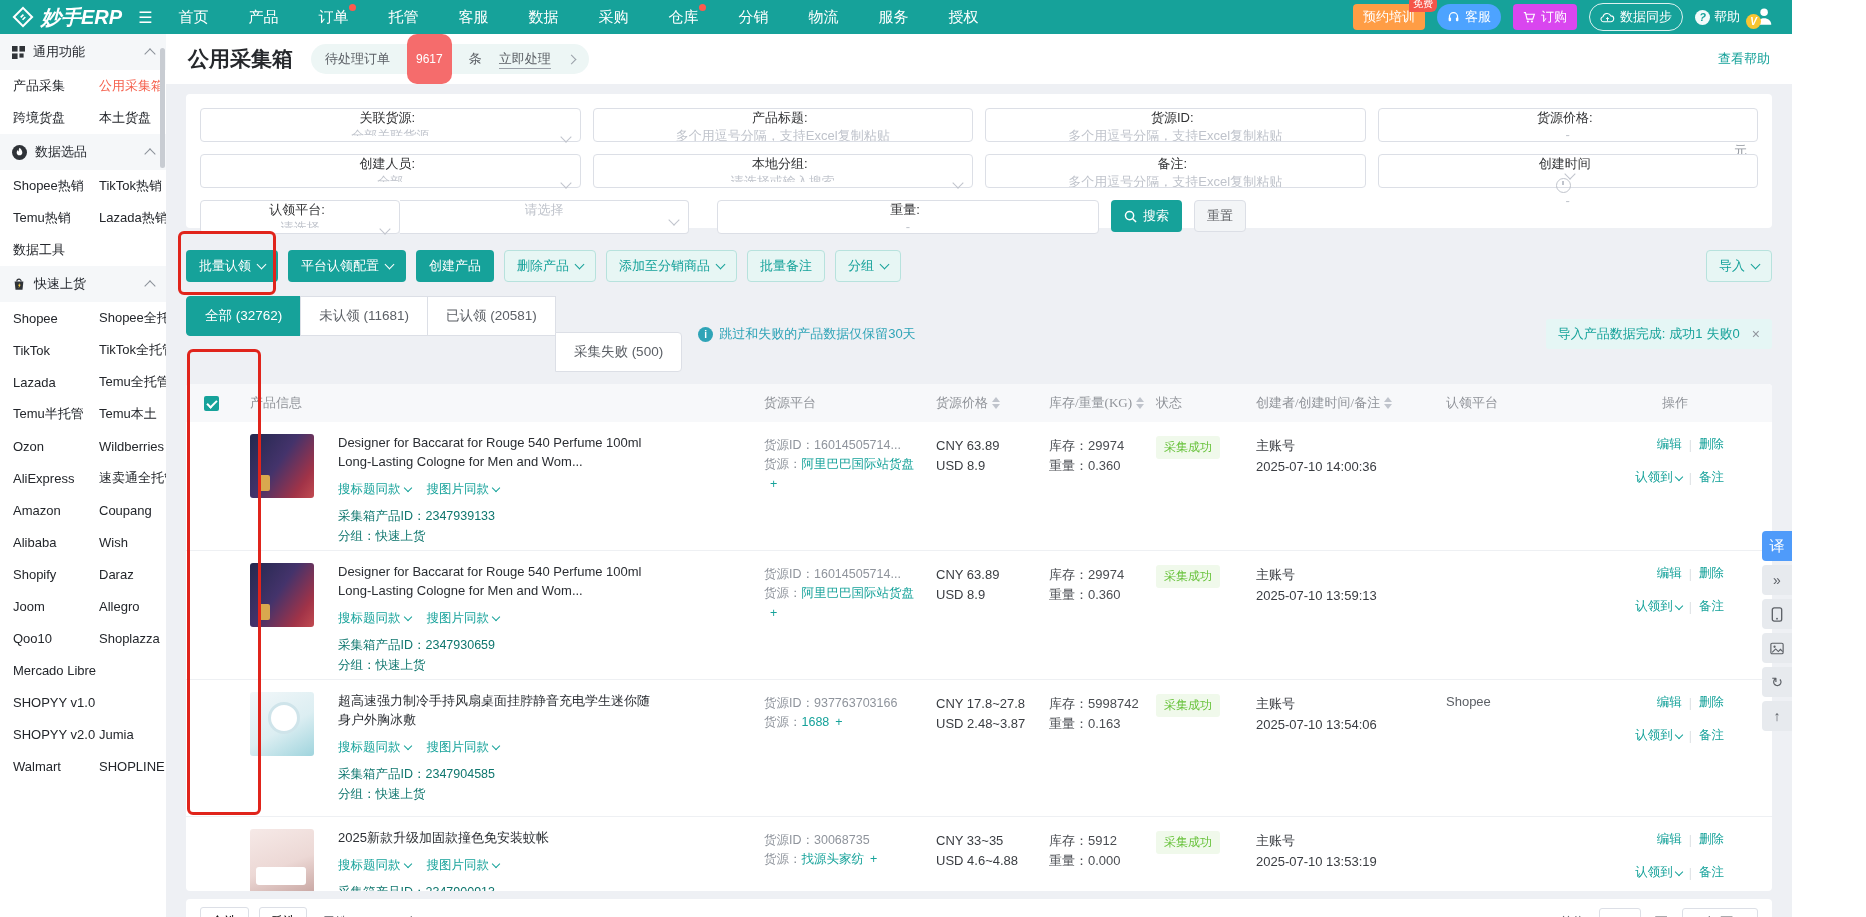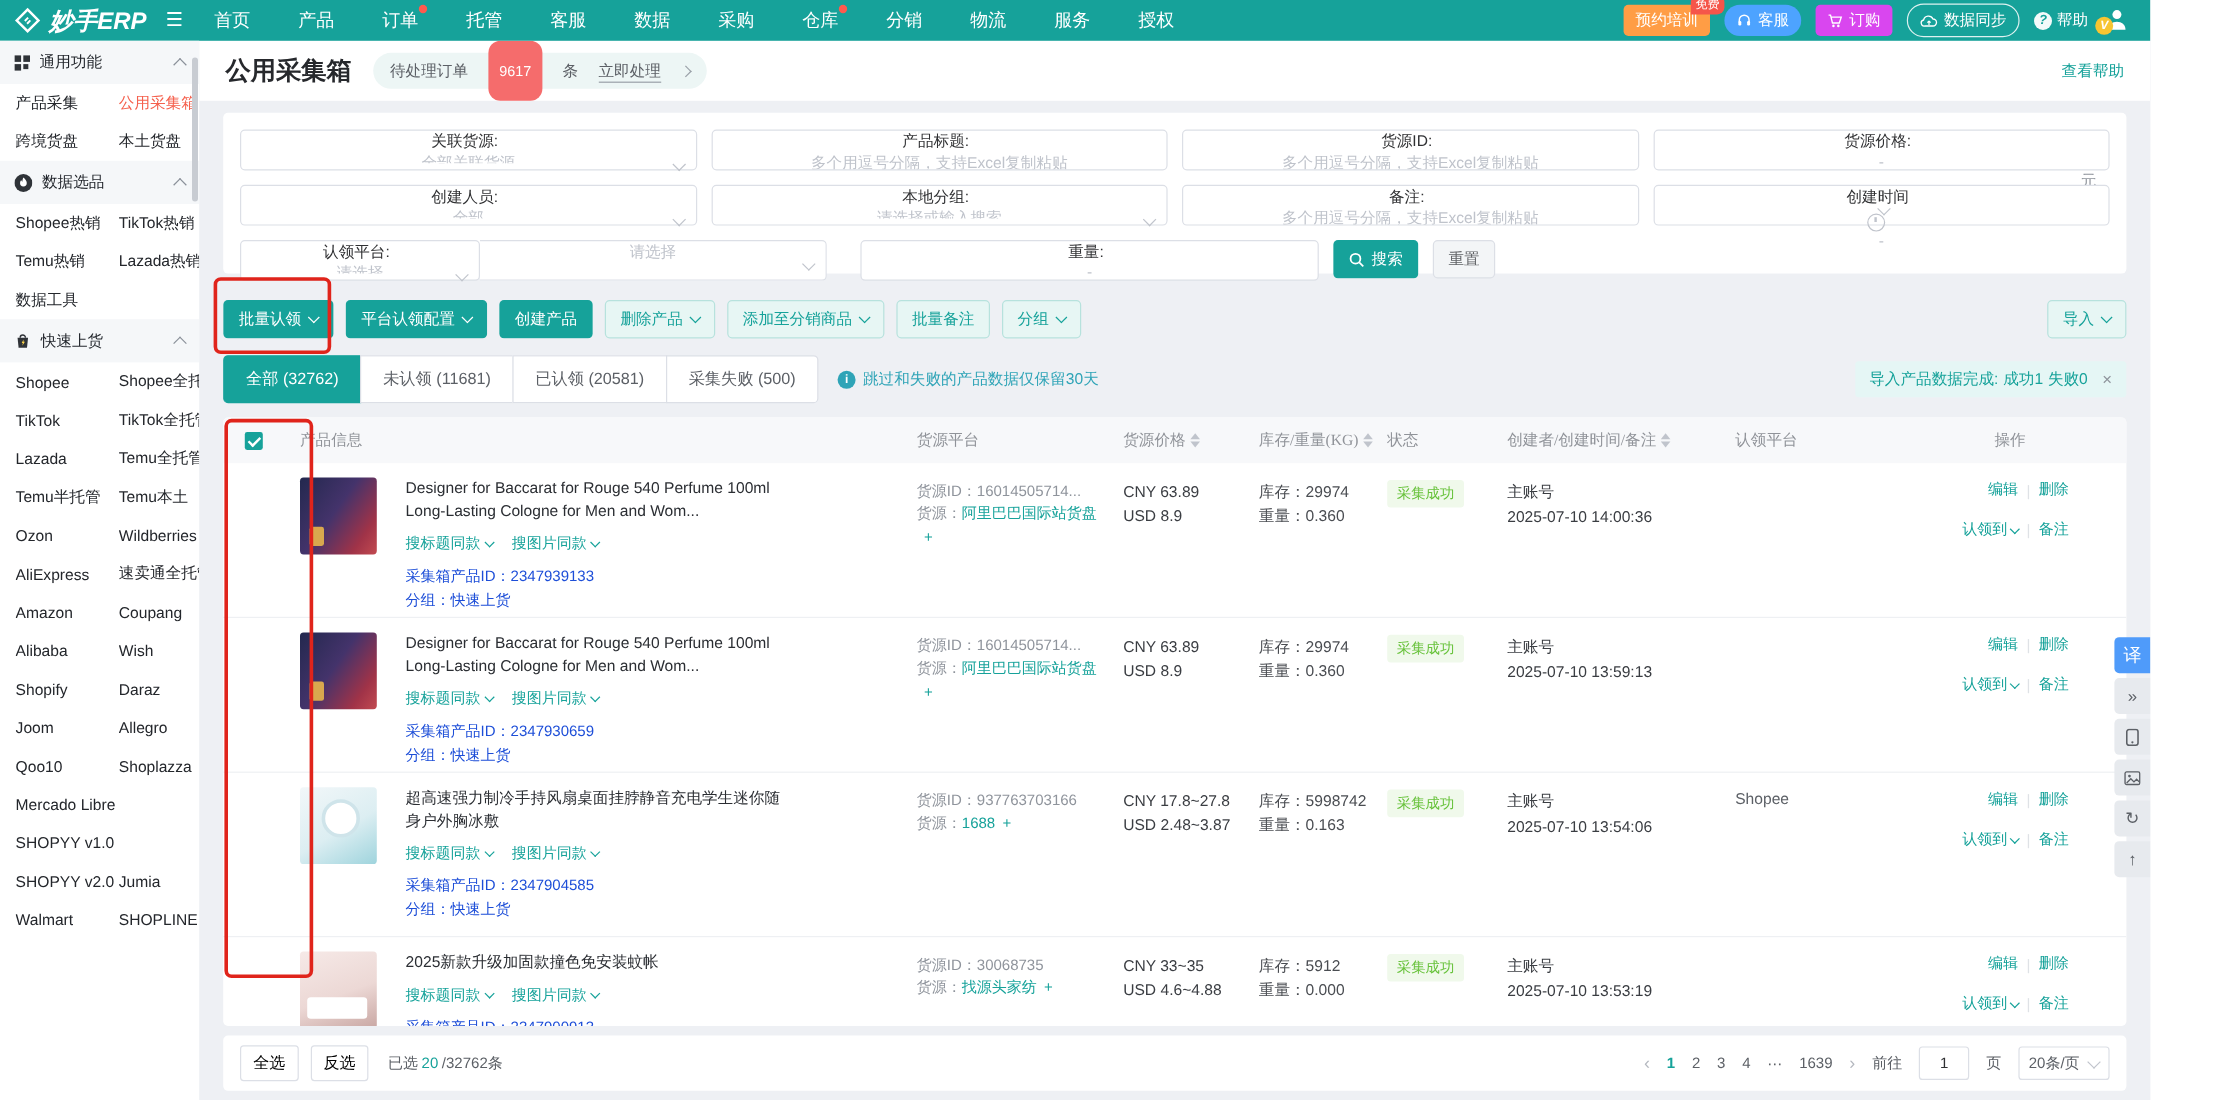--- a/index.html
+++ b/index.html
@@ -72,21 +72,21 @@
        transform:rotate(45deg);margin-left:7px;margin-top:-3px;}
   
   .toolbar{margin:22px 20px 0;display:flex;gap:10px;align-items:center;}
   .tb-import{margin-left:auto;}
   
   .tabsrow{margin:14px 20px 0;display:flex;align-items:center;}
   .tabgroup{display:flex;}
   .tab{height:38px;display:flex;align-items:center;padding:0 18px;background:#fff;border:1px solid #dcdfe6;
        margin-left:-1px;color:#5c6066;cursor:pointer;font-size:13.5px;}
   .tab:first-child{border-radius:4px 0 0 4px;margin-left:0;}
-  .tab:last-child{border-radius:0 4px 4px 0;}
+  .tab:last-child{border-radius:0 4px 4px 0;margin-top:36px;}
   .tab.active{background:#16a29a;border-color:#16a29a;color:#fff;}
   .notice{display:flex;align-items:center;gap:6px;margin-left:16px;color:#2fa4b7;font-size:13px;}
   .info-ic{width:15px;height:15px;border-radius:50%;background:#2fa4b7;color:#fff;font-size:10px;font-weight:bold;
            display:flex;align-items:center;justify-content:center;font-style:normal;}
   .import-result{margin-left:auto;background:#e5f6f5;border-radius:3px;height:30px;display:flex;align-items:center;
                  gap:4px;padding:0 12px;color:#16a29a;font-size:13px;}
   .close-x{color:#8f949c;margin-left:8px;cursor:pointer;font-size:14px;}
   
   .table-card{margin:12px 20px 0;background:#fff;border-radius:4px;height:507px;overflow:hidden;}
   .tgrid{display:grid;grid-template-columns:64px 1fr 172px 113px 107px 100px 190px 140px 186px;}
@@ -111,21 +111,21 @@
   .thumb-fan:after{content:"";position:absolute;left:18px;top:10px;width:26px;height:26px;border-radius:50%;
                    background:#fff;border:3px solid #cfe4ea;}
   .thumb-bed{background:linear-gradient(160deg,#f6e9e7 0%,#ecd8d5 55%,#c9a7a3 100%);position:relative;}
   .thumb-bed:after{content:"";position:absolute;left:6px;bottom:8px;width:50px;height:18px;background:#fff;border-radius:3px;}
   .pinfo{min-width:0;margin-left:12px;}
   .ptitle{max-width:318px;color:#2b2e33;line-height:1.45;font-size:13px;}
   .plinks{margin-top:9px;display:flex;gap:16px;color:#16a29a;font-size:12.5px;}
   .plink{display:flex;align-items:center;cursor:pointer;}
   .plink .caret{width:5px;height:5px;border-right:1.3px solid #16a29a;border-bottom:1.3px solid #16a29a;
                 transform:rotate(45deg);margin-left:4px;margin-top:-2px;}
-  .pmeta{margin-top:8px;color:#1d4ed8;font-size:12.5px;line-height:1.6;}
+  .pmeta{margin-top:8px;color:#0f766e;font-size:12.5px;line-height:1.6;}
   .srccell{padding:14px 10px 0 0;color:#8f949c;font-size:12.5px;line-height:1.55;}
   .srclink{color:#16a29a;cursor:pointer;}
   .srcplus{color:#16a29a;margin-left:6px;cursor:pointer;}
   .pricecell{padding:14px 8px 0 0;color:#3a3d42;line-height:1.55;}
   .stockcell{padding:14px 8px 0 0;color:#4a4d52;line-height:1.55;}
   .statuscell{padding:14px 8px 0 0;}
   .badge-ok{display:inline-block;background:#f0f9eb;color:#67c23a;font-size:12px;padding:3px 8px;border-radius:3px;}
   .creatorcell{padding:14px 8px 0 0;color:#3a3d42;line-height:1.6;}
   .claimcell{padding:14px 8px 0 0;color:#5c6066;}
   .opscell{padding:14px 48px 0 0;text-align:right;color:#16a29a;font-size:12.5px;}

